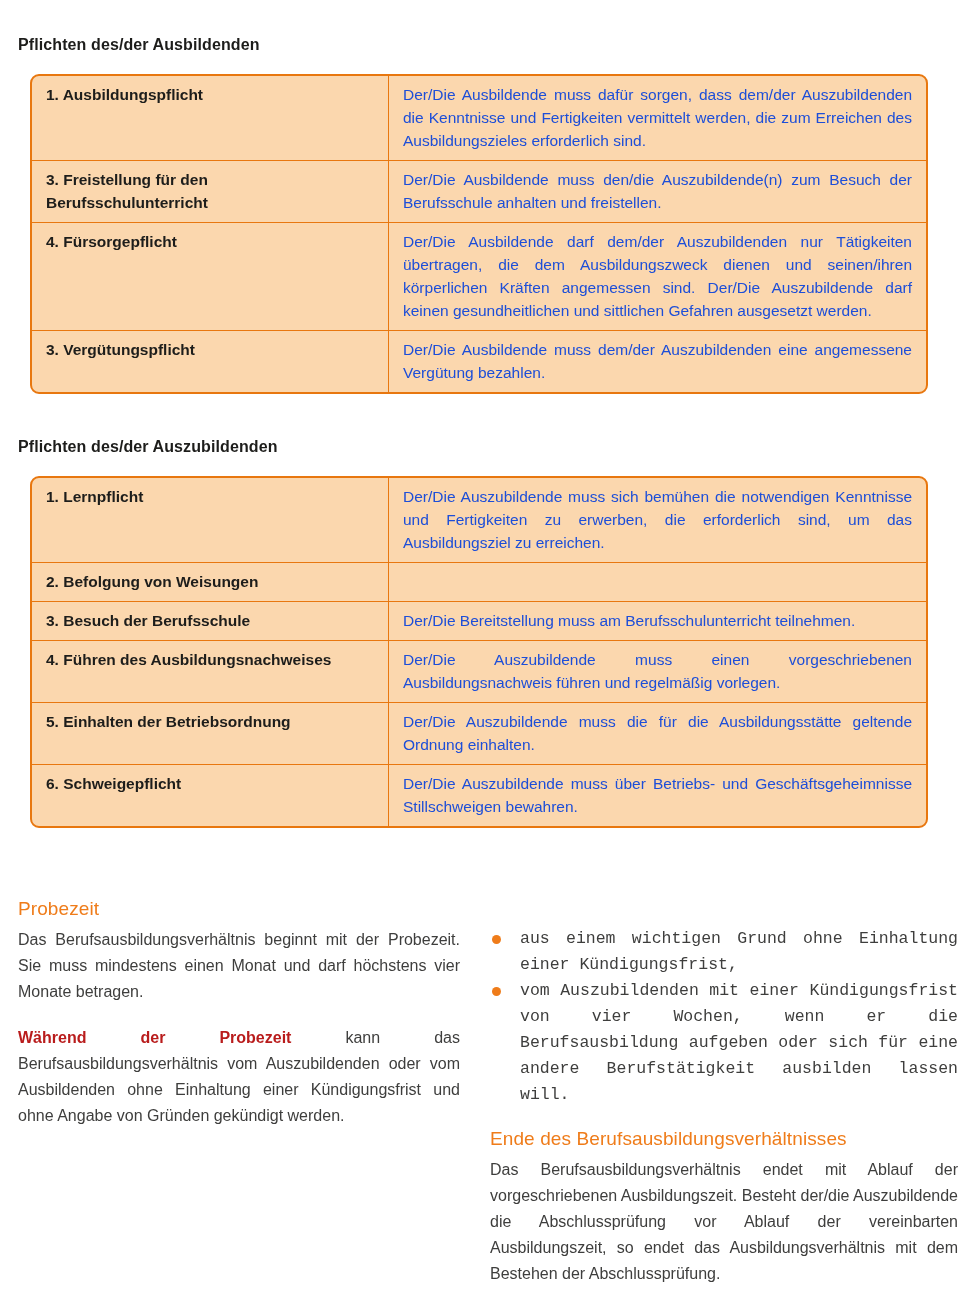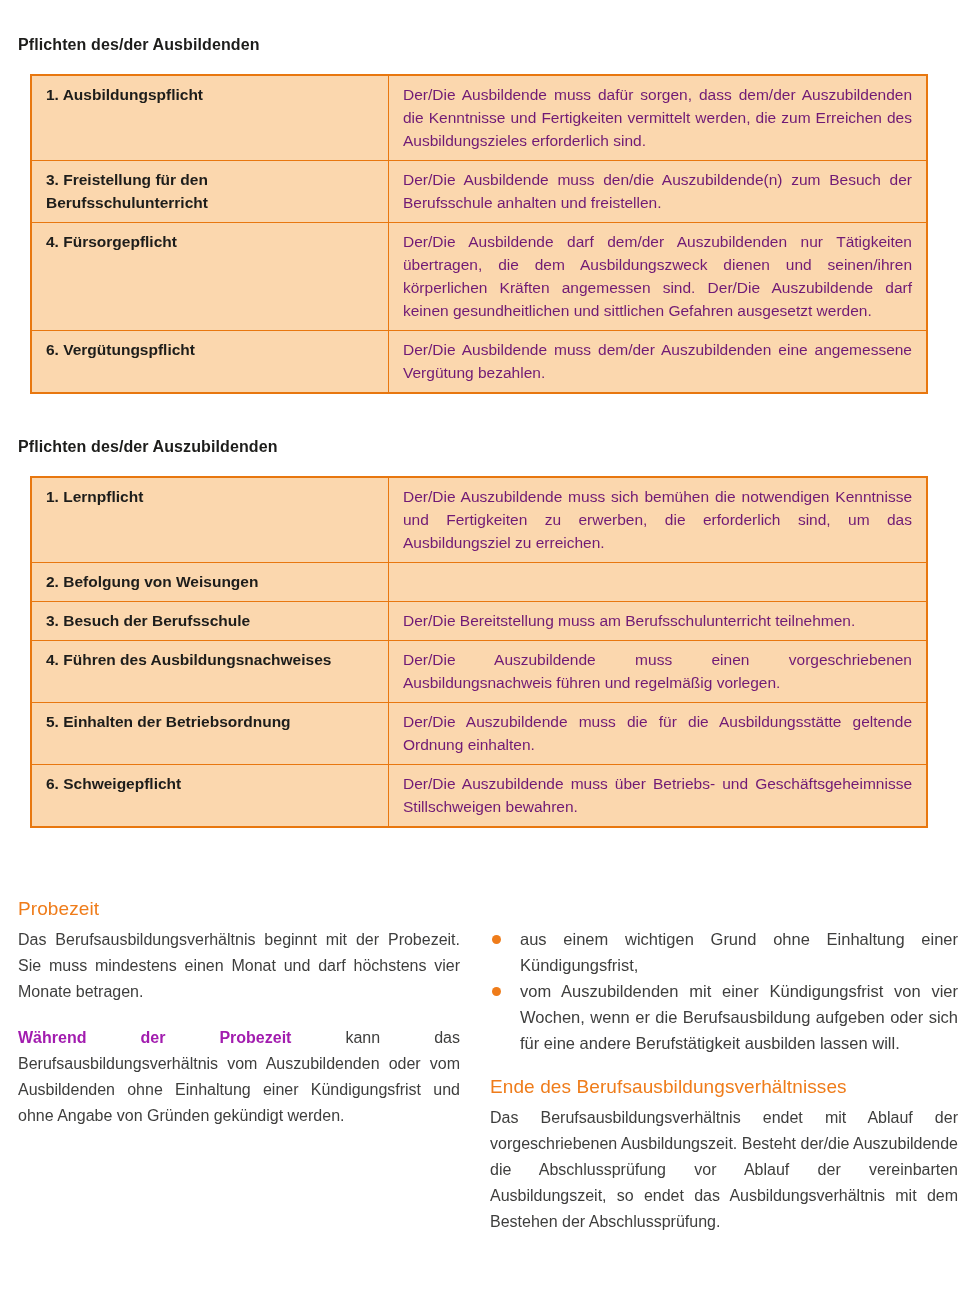--- a/index.html
+++ b/index.html
@@ -21,54 +21,54 @@
 
   .section-title{
     font-size:16px;font-weight:bold;color:var(--title);
     margin-left:18px;margin-bottom:20px;letter-spacing:.1px;
   }
   .section-title.second{margin-top:44px;}
 
   .duty-table{
     margin-left:30px;width:898px;
     border:2.5px solid var(--border);
-    border-radius:0;
+    border-radius:9px;
     background:var(--fill);
     overflow:hidden;
   }
   .duty-row{display:flex;}
   .duty-row + .duty-row{border-top:1.5px solid var(--border);}
   .cell{padding:7px 14px 8px 14px;font-size:15.5px;line-height:23px;}
   .cell.term{
     width:357px;flex:0 0 357px;
     font-weight:bold;
     border-right:1.5px solid var(--border);
   }
-  .cell.desc{flex:1;text-align:justify;color:#701a75;}
+  .cell.desc{flex:1;text-align:justify;color:#1d4ed8;}
 
   .bottom{
     margin:70px 18px 0 18px;
     display:flex;
     color:var(--body);
   }
   .col-left{width:442px;flex:0 0 442px;}
   .col-right{flex:1;margin-left:30px;padding-top:28px;}
   .sub-heading{
     color:var(--accent);
     font-size:19px;font-weight:normal;
     margin-bottom:7px;letter-spacing:.1px;
   }
   .bottom p{
     font-size:16px;line-height:26px;text-align:justify;
   }
   .bottom p + .sub-heading{margin-top:22px;}
   .bottom p + p{margin-top:20px;}
-  .bottom p strong{color:#a21caf;}
+  .bottom p strong{color:#b91c1c;}
 
-  ul.bullets{list-style:none;margin-bottom:20px;}
+  ul.bullets{list-style:none;margin-bottom:20px;font-family:Liberation Mono, monospace;}
   ul.bullets li{
     position:relative;
     padding-left:30px;
     font-size:16.5px;line-height:26px;text-align:justify;
   }
   .bullet-dot{
     position:absolute;left:2px;top:9px;
     width:9px;height:9px;border-radius:50%;
     background:var(--accent);
     display:inline-block;
@@ -88,21 +88,21 @@
     </div>
     <div class="duty-row">
       <div class="cell term">3. Freistellung für den Berufsschulunterricht</div>
       <div class="cell desc">Der/Die Ausbildende muss den/die Auszubildende(n) zum Besuch der Berufsschule anhalten und freistellen.</div>
     </div>
     <div class="duty-row">
       <div class="cell term">4. Fürsorgepflicht</div>
       <div class="cell desc">Der/Die Ausbildende darf dem/der Auszubildenden nur Tätigkeiten übertragen, die dem Ausbildungszweck dienen und seinen/ihren körperlichen Kräften angemessen sind. Der/Die Auszubildende darf keinen gesundheitlichen und sittlichen Gefahren ausgesetzt werden.</div>
     </div>
     <div class="duty-row">
-      <div class="cell term">6. Vergütungspflicht</div>
+      <div class="cell term">3. Vergütungspflicht</div>
       <div class="cell desc">Der/Die Ausbildende muss dem/der Auszubildenden eine angemessene Vergütung bezahlen.</div>
     </div>
   </div>
 
   <h2 class="section-title second">Pflichten des/der Auszubildenden</h2>
 
   <div class="duty-table">
     <div class="duty-row">
       <div class="cell term">1. Lernpflicht</div>
       <div class="cell desc">Der/Die Auszubildende muss sich bemühen die notwendigen Kenntnisse und Fertigkeiten zu erwerben, die erforderlich sind, um das Ausbildungsziel zu erreichen.</div>

